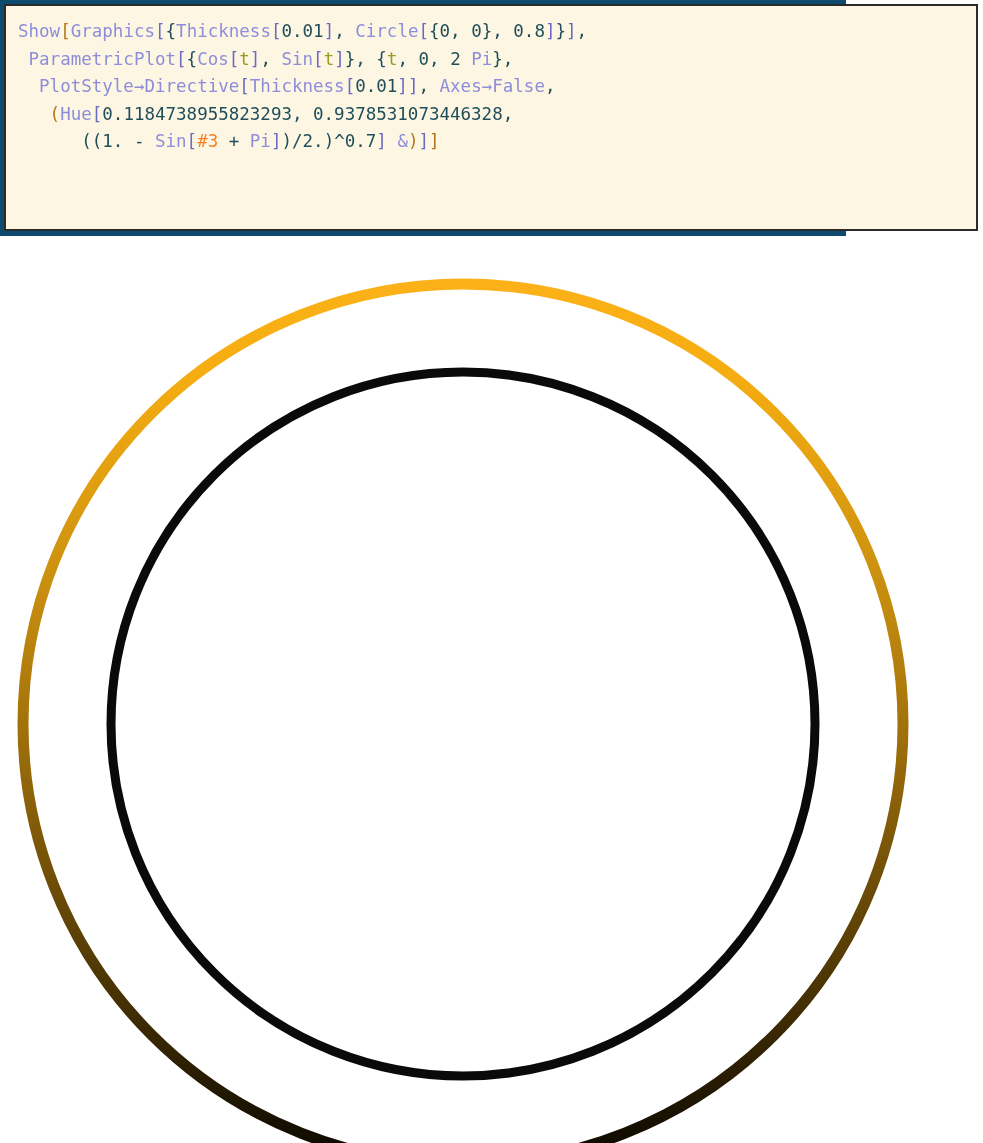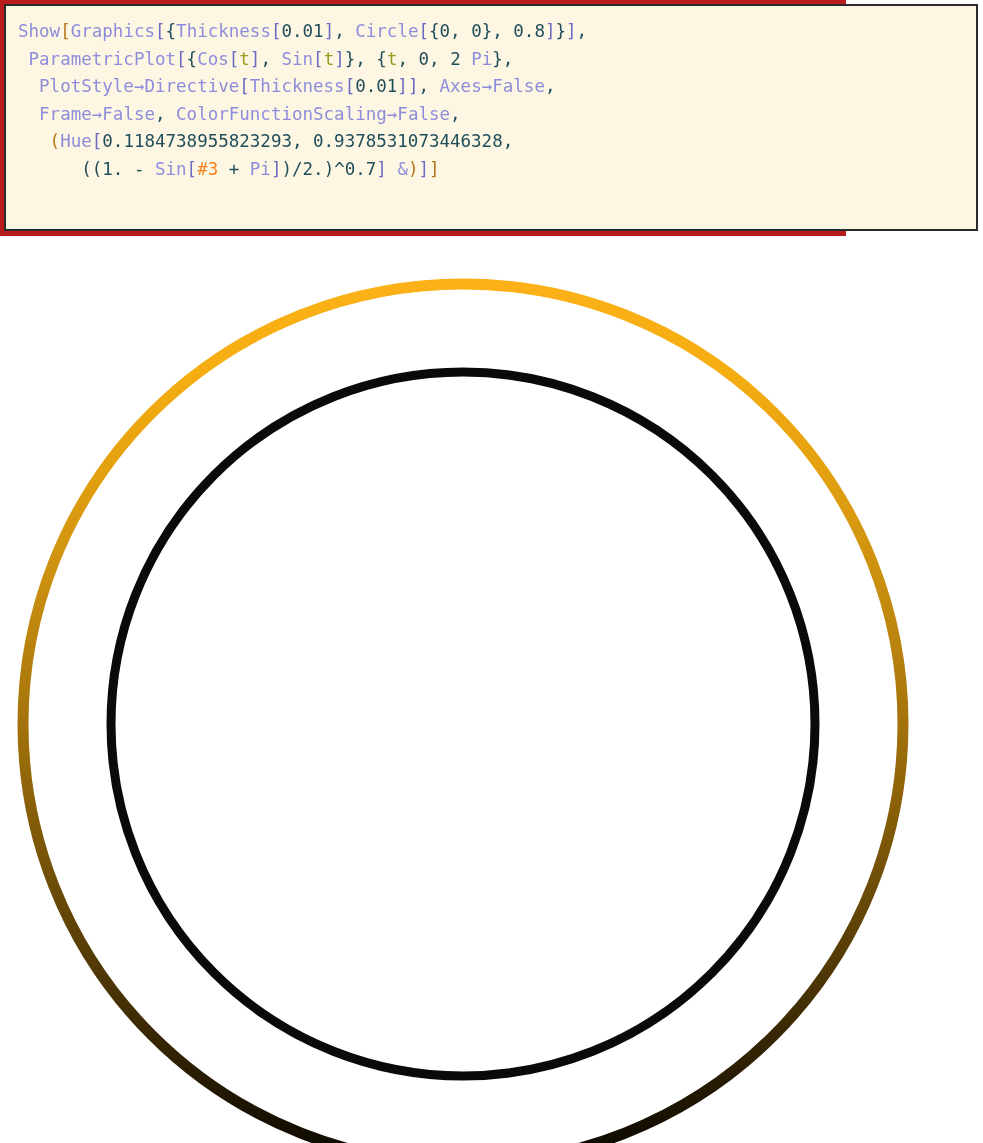--- a/index.html
+++ b/index.html
@@ -9,21 +9,21 @@
     width: 983px; height: 1143px;
     background: #ffffff;
     font-family: "DejaVu Sans Mono", monospace;
     overflow: hidden;
   }
 
   #page {
     position: relative;
     width: 846px;
     height: 1143px;
-    background: #b91c1c;
+    background: #0c4a6e;
   }
 
   
   .code-cell {
     position: absolute;
     left: 4px;
     top: 4px;
     width: 974px;
     height: 227px;
     background: #fdf6e3;
@@ -68,21 +68,20 @@
 <div id="page">
 
   <div class="code-cell">
 
     <div class="code-line"><span class="sym">Show</span><span class="br1">[</span><span class="sym">Graphics</span><span class="br2">[</span><span class="punc">{</span><span class="sym">Thickness</span><span class="br2">[</span><span class="num">0.01</span><span class="br2">]</span><span class="punc">, </span><span class="sym">Circle</span><span class="br2">[</span><span class="num">{0, 0}</span><span class="punc">, </span><span class="num">0.8</span><span class="br2">]</span><span class="punc">}</span><span class="br2">]</span><span class="punc">,</span></div>
 
     <div class="code-line"> <span class="sym">ParametricPlot</span><span class="br2">[</span><span class="punc">{</span><span class="sym">Cos</span><span class="br2">[</span><span class="loc">t</span><span class="br2">]</span><span class="punc">, </span><span class="sym">Sin</span><span class="br2">[</span><span class="loc">t</span><span class="br2">]</span><span class="punc">}</span><span class="punc">, </span><span class="punc">{</span><span class="loc">t</span><span class="punc">, </span><span class="num">0</span><span class="punc">, </span><span class="num">2 </span><span class="sym">Pi</span><span class="punc">}</span><span class="punc">,</span></div>
 
     <div class="code-line">  <span class="sym">PlotStyle</span><span class="arrow">→</span><span class="sym">Directive</span><span class="br2">[</span><span class="sym">Thickness</span><span class="br2">[</span><span class="num">0.01</span><span class="br2">]</span><span class="br2">]</span><span class="punc">, </span><span class="sym">Axes</span><span class="arrow">→</span><span class="sym">False</span><span class="punc">,</span></div>
 
-    <div class="code-line">  <span class="sym">Frame</span><span class="arrow">→</span><span class="sym">False</span><span class="punc">, </span><span class="sym">ColorFunctionScaling</span><span class="arrow">→</span><span class="sym">False</span><span class="punc">,</span></div>
 
 
     <div class="code-line">   <span class="br1">(</span><span class="sym">Hue</span><span class="br2">[</span><span class="num">0.1184738955823293</span><span class="punc">, </span><span class="num">0.9378531073446328</span><span class="punc">,</span></div>
 
     <div class="code-line">      <span class="punc">((</span><span class="num">1.</span><span class="punc"> - </span><span class="sym">Sin</span><span class="br2">[</span><span class="slot">#3</span><span class="punc"> + </span><span class="sym">Pi</span><span class="br2">]</span><span class="punc">)</span><span class="punc">/</span><span class="num">2.</span><span class="punc">)</span><span class="punc">^</span><span class="num">0.7</span><span class="br2">]</span><span class="punc"> </span><span class="sym">&amp;</span><span class="br1">)</span><span class="br2">]</span><span class="br1">]</span></div>
 
   </div>
 
   <div class="graphics-out">
     <svg width="983" height="907" viewBox="0 0 983 907">

